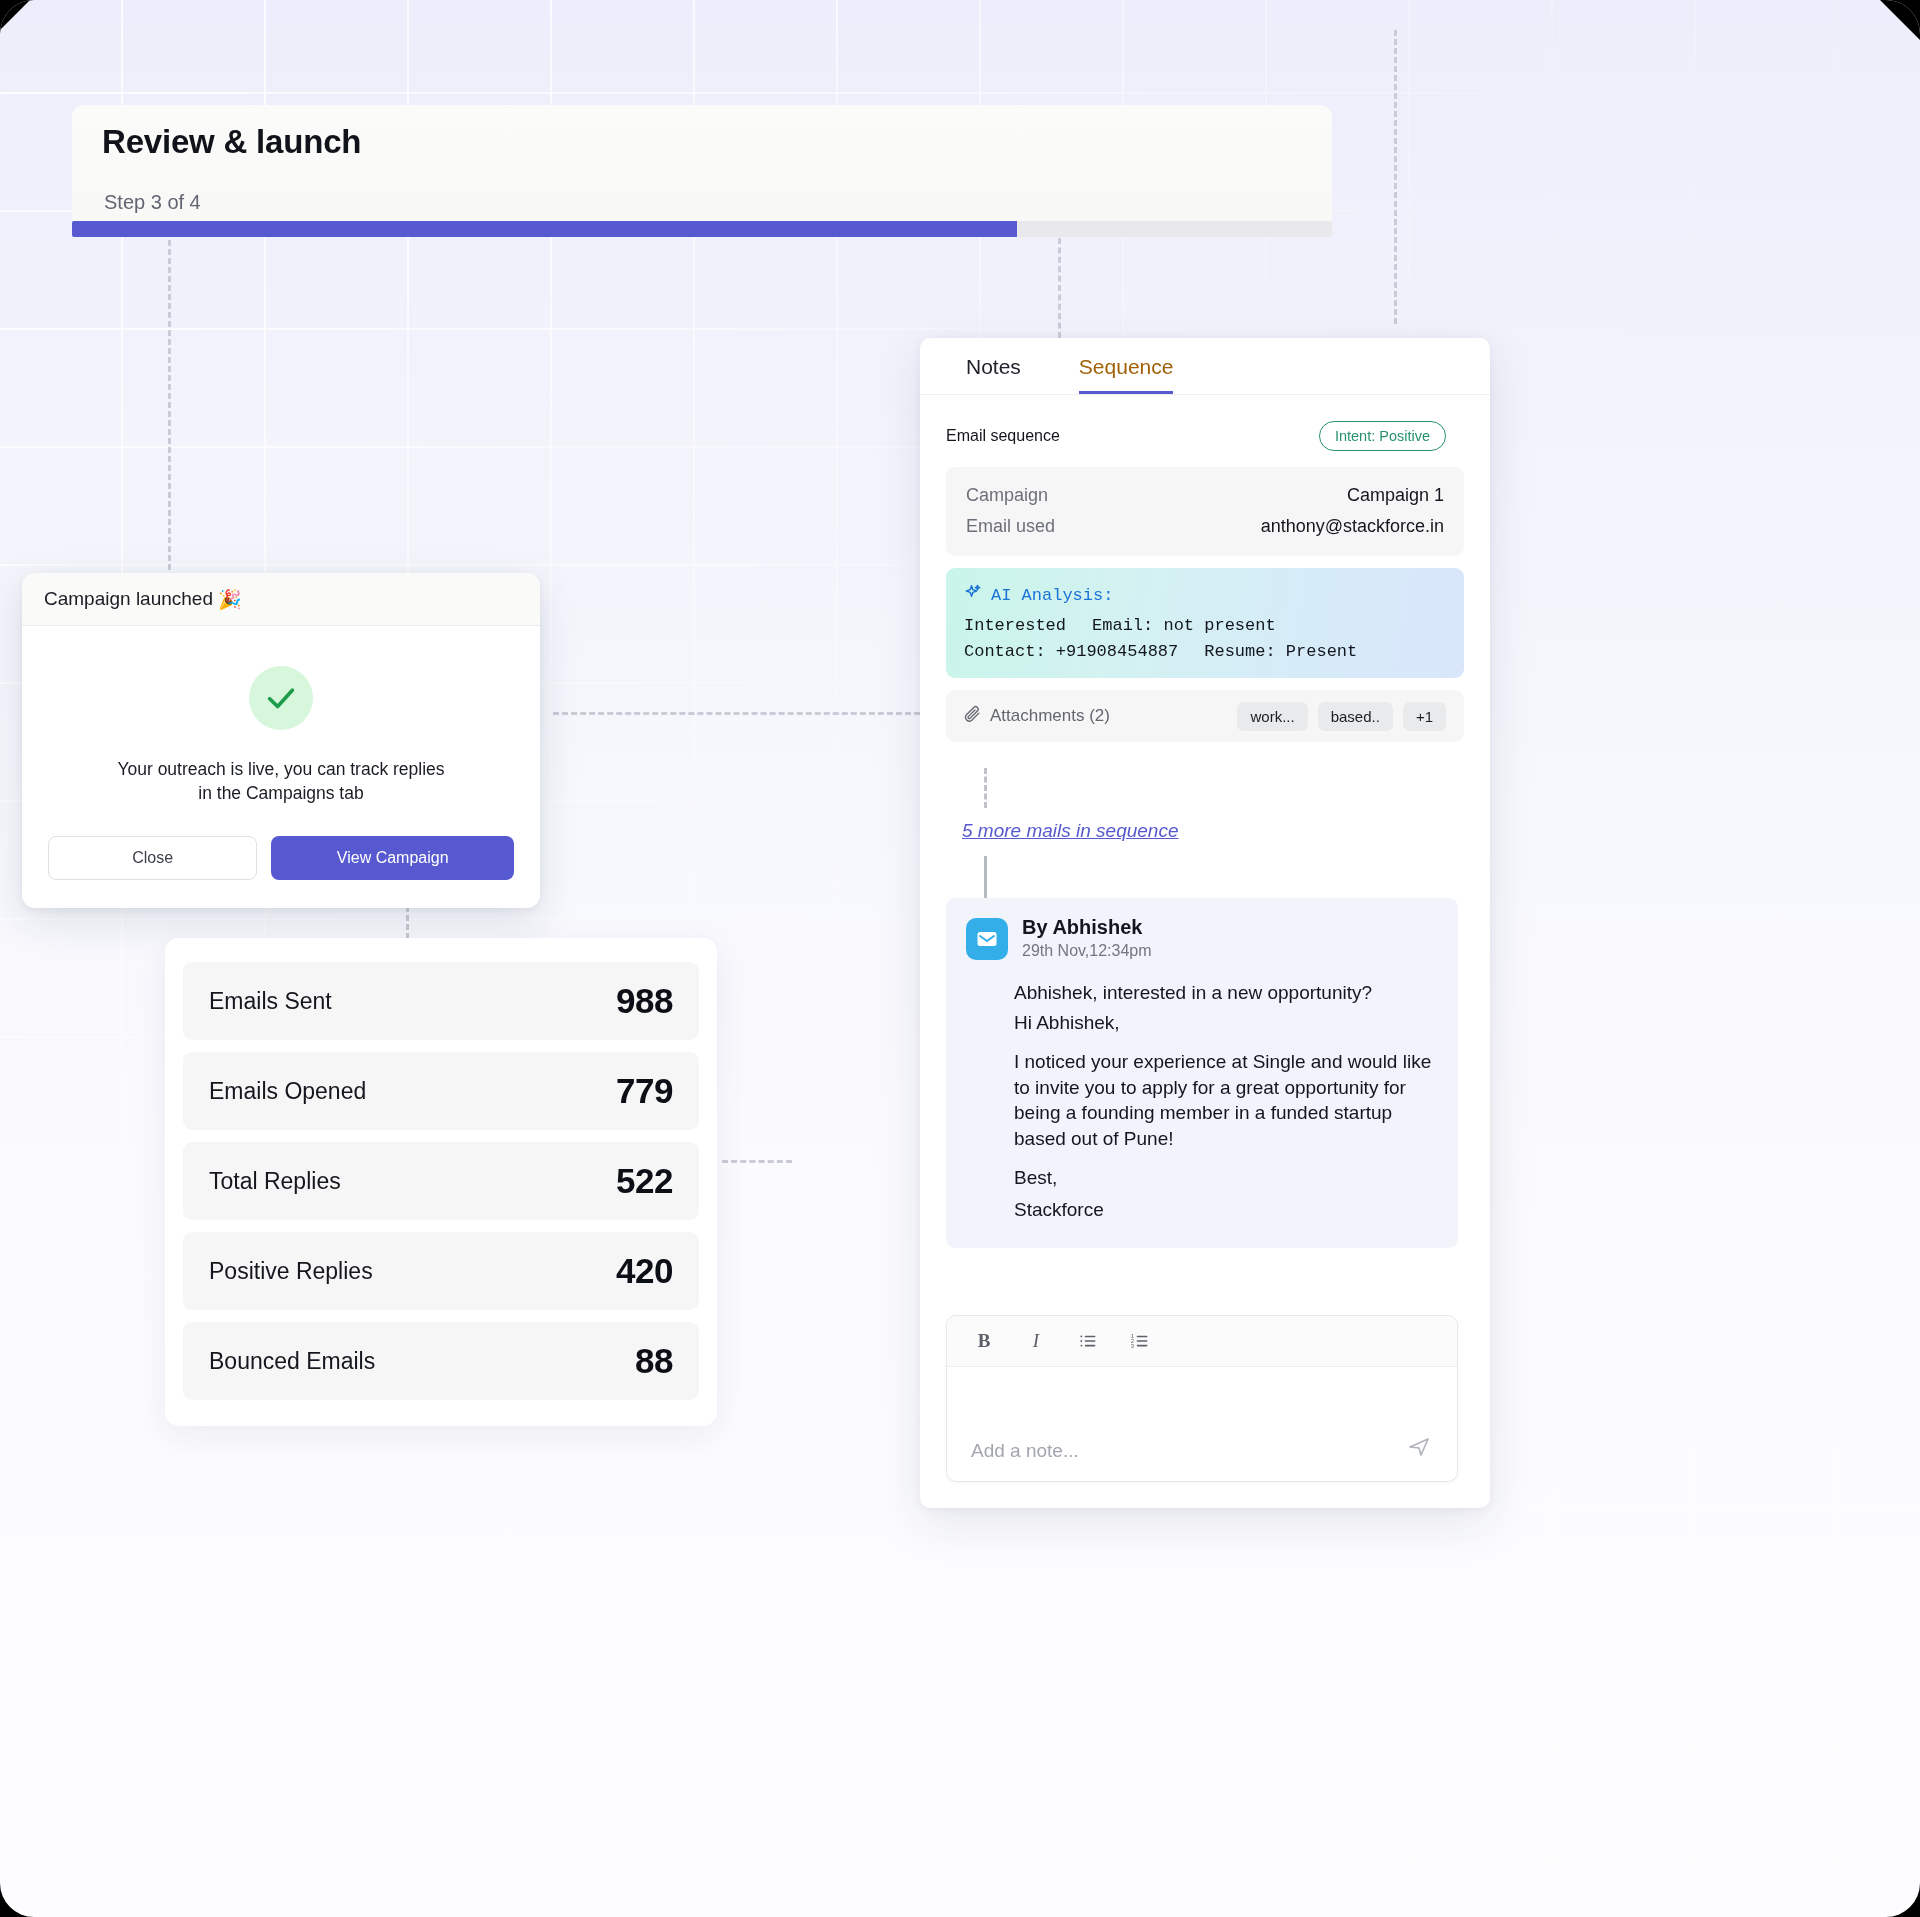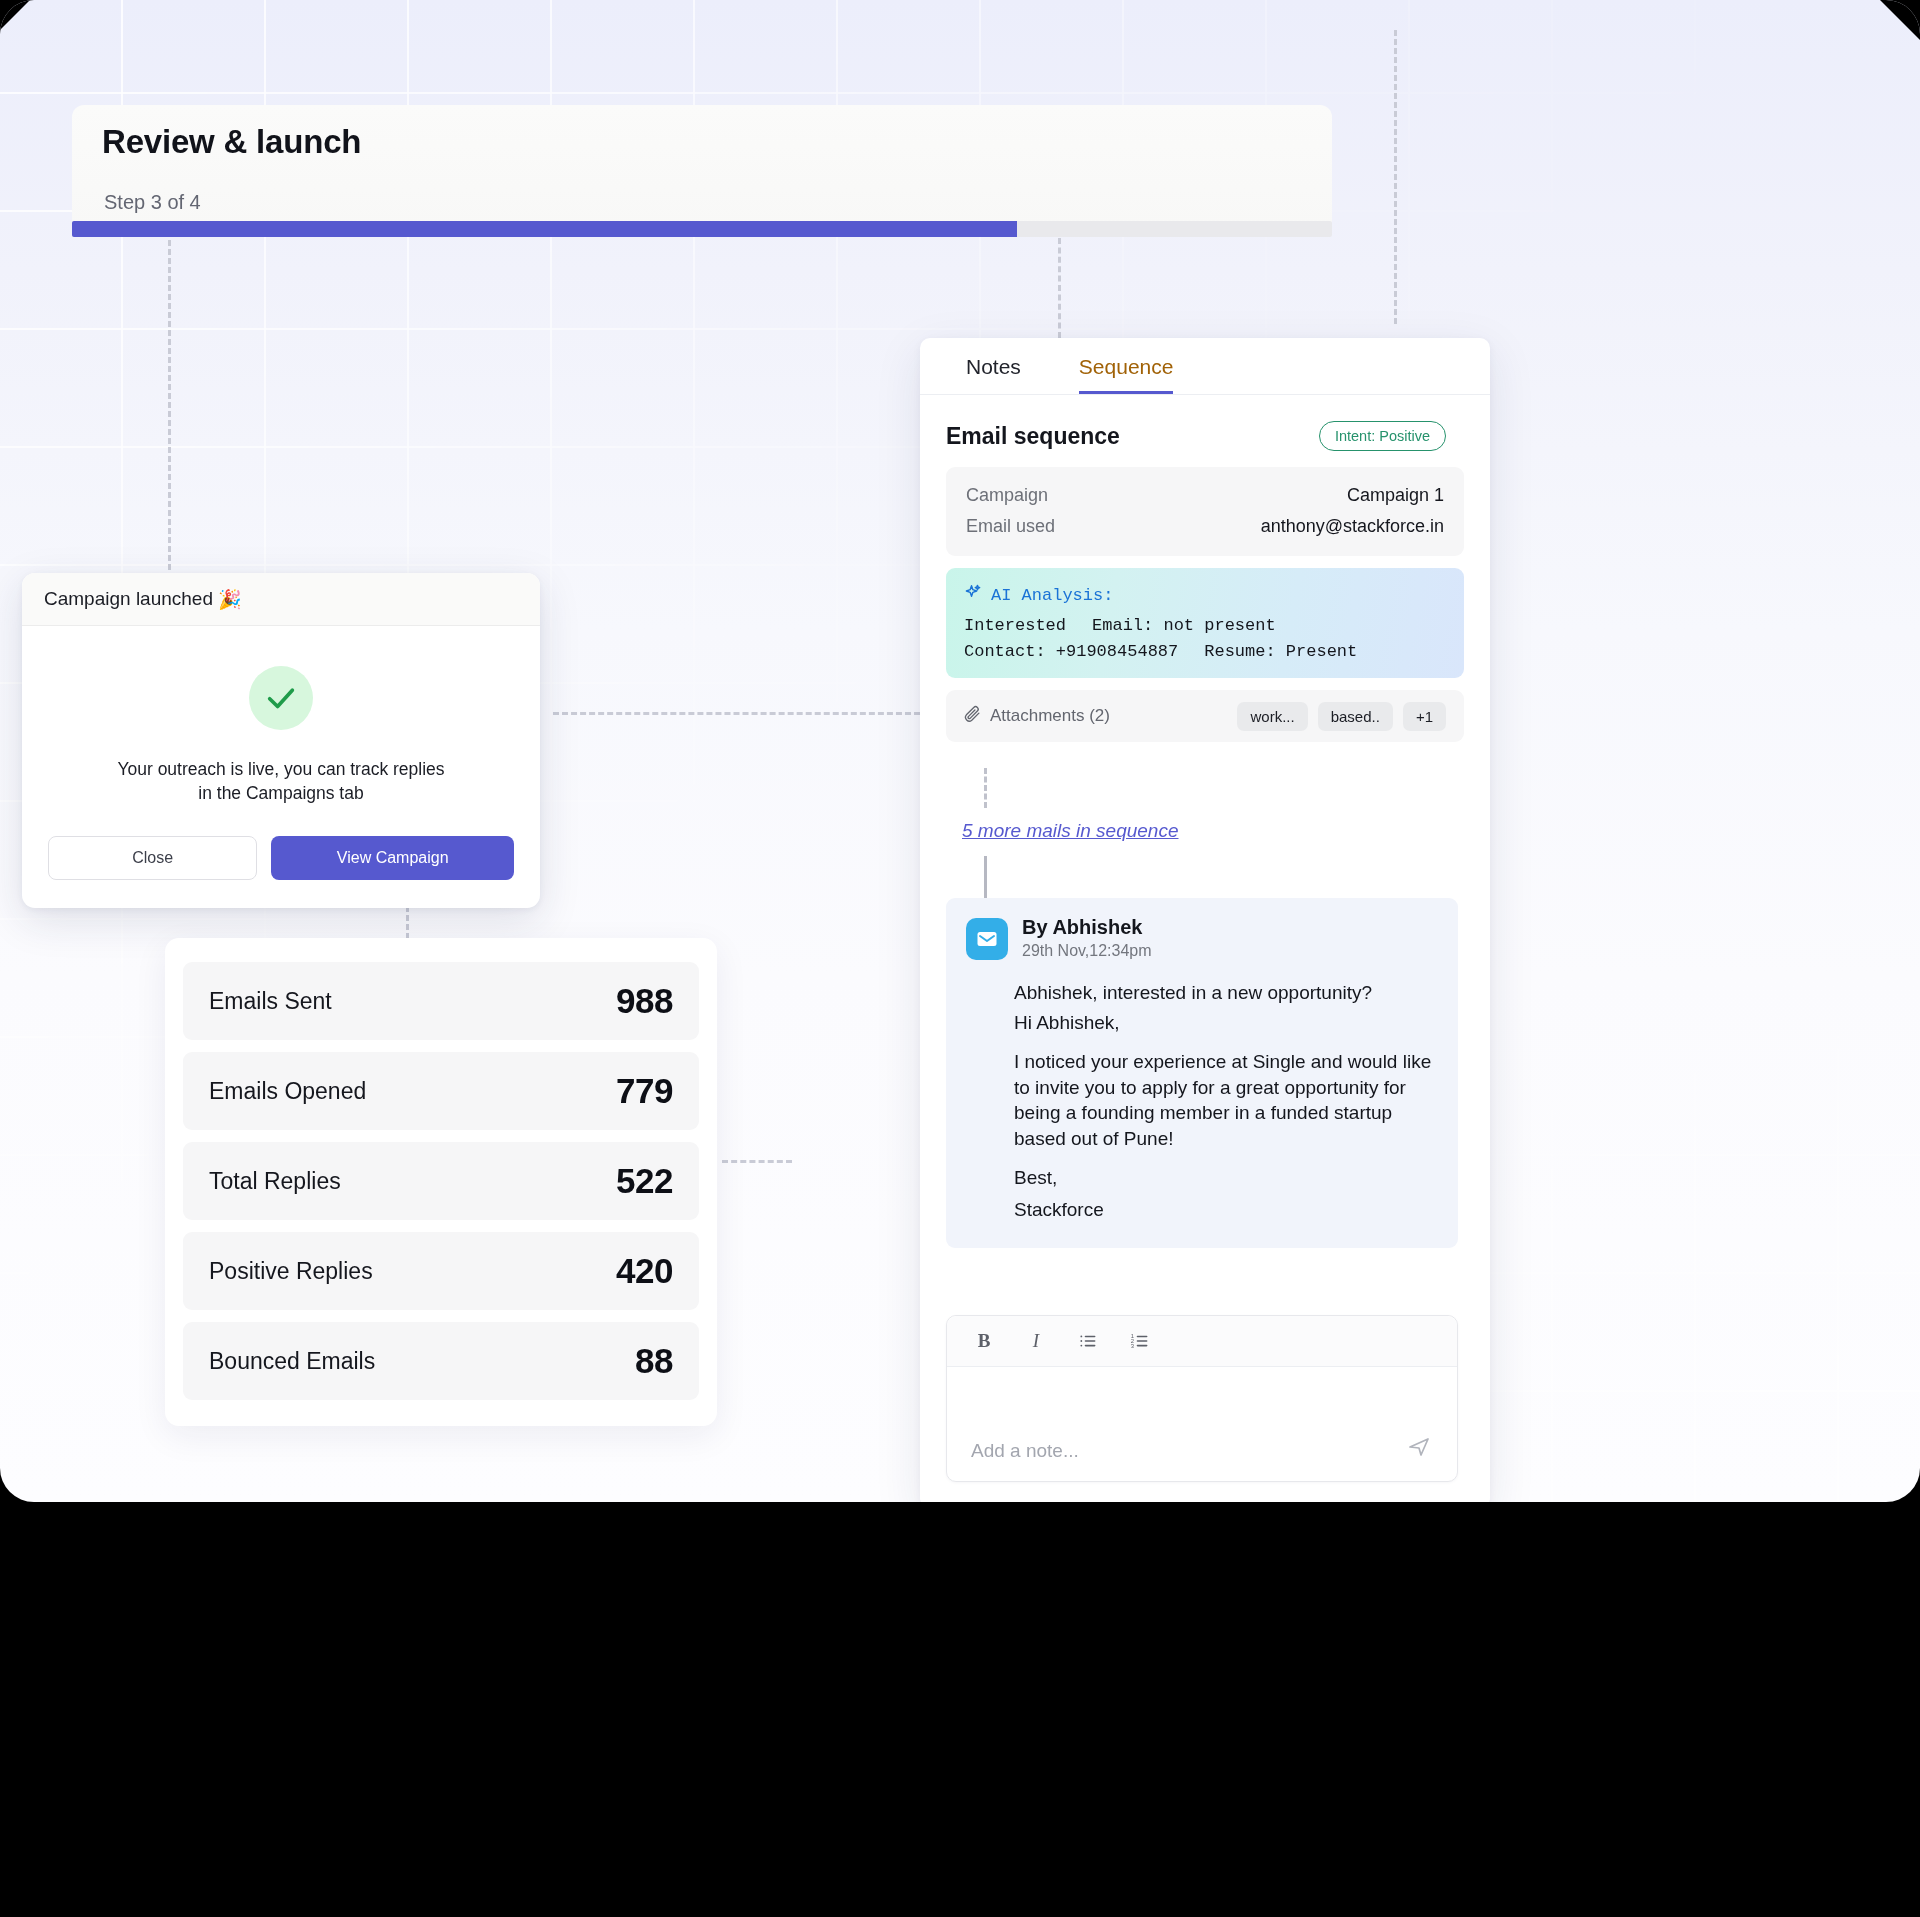--- a/index.html
+++ b/index.html
@@ -6,21 +6,21 @@
   html,body{margin:0;padding:0;}
   body{
     width:1920px;height:1917px;
     background:#000;
     font-family:"Liberation Sans","DejaVu Sans",sans-serif;
     overflow:hidden;
   }
   
   #stage{
     position:relative;
-    width:1920px;height:1502px;
+    width:1920px;height:1917px;
     border-radius:34px;
     overflow:hidden;
     background:
       linear-gradient(180deg,#eceefb 0%,#f1f2fb 18%,#f7f8fd 42%,#fbfbfe 65%,#fdfdff 100%);
   }
   
   #grid{
     position:absolute;inset:0;
     background-image:
       linear-gradient(to right, rgba(255,255,255,.85) 2px, transparent 2px),
@@ -139,21 +139,21 @@
   .tab{
     font-size:21px;color:#22242c;padding-bottom:12px;
     cursor:pointer;border-bottom:3px solid transparent;
   }
   .tab.active{color:#a16207;border-bottom-color:#5659cf;font-weight:400;}
 
   #sequence-head{
     display:flex;align-items:center;justify-content:space-between;
     padding:26px 44px 0 26px;
   }
-  #sequence-title{font-size:23px;font-weight:700;color:#14161d;}
+  #sequence-title{font-size:16px;font-weight:400;color:#14161d;}
   #intent-badge{
     border:1.5px solid #26926c;color:#26926c;
     border-radius:20px;padding:6px 15px;font-size:14.5px;
     background:#ffffff;white-space:nowrap;
   }
 
   #meta-box{
     margin:16px 26px 0;background:#f6f6f7;border-radius:9px;
     padding:13px 20px 14px;
   }

